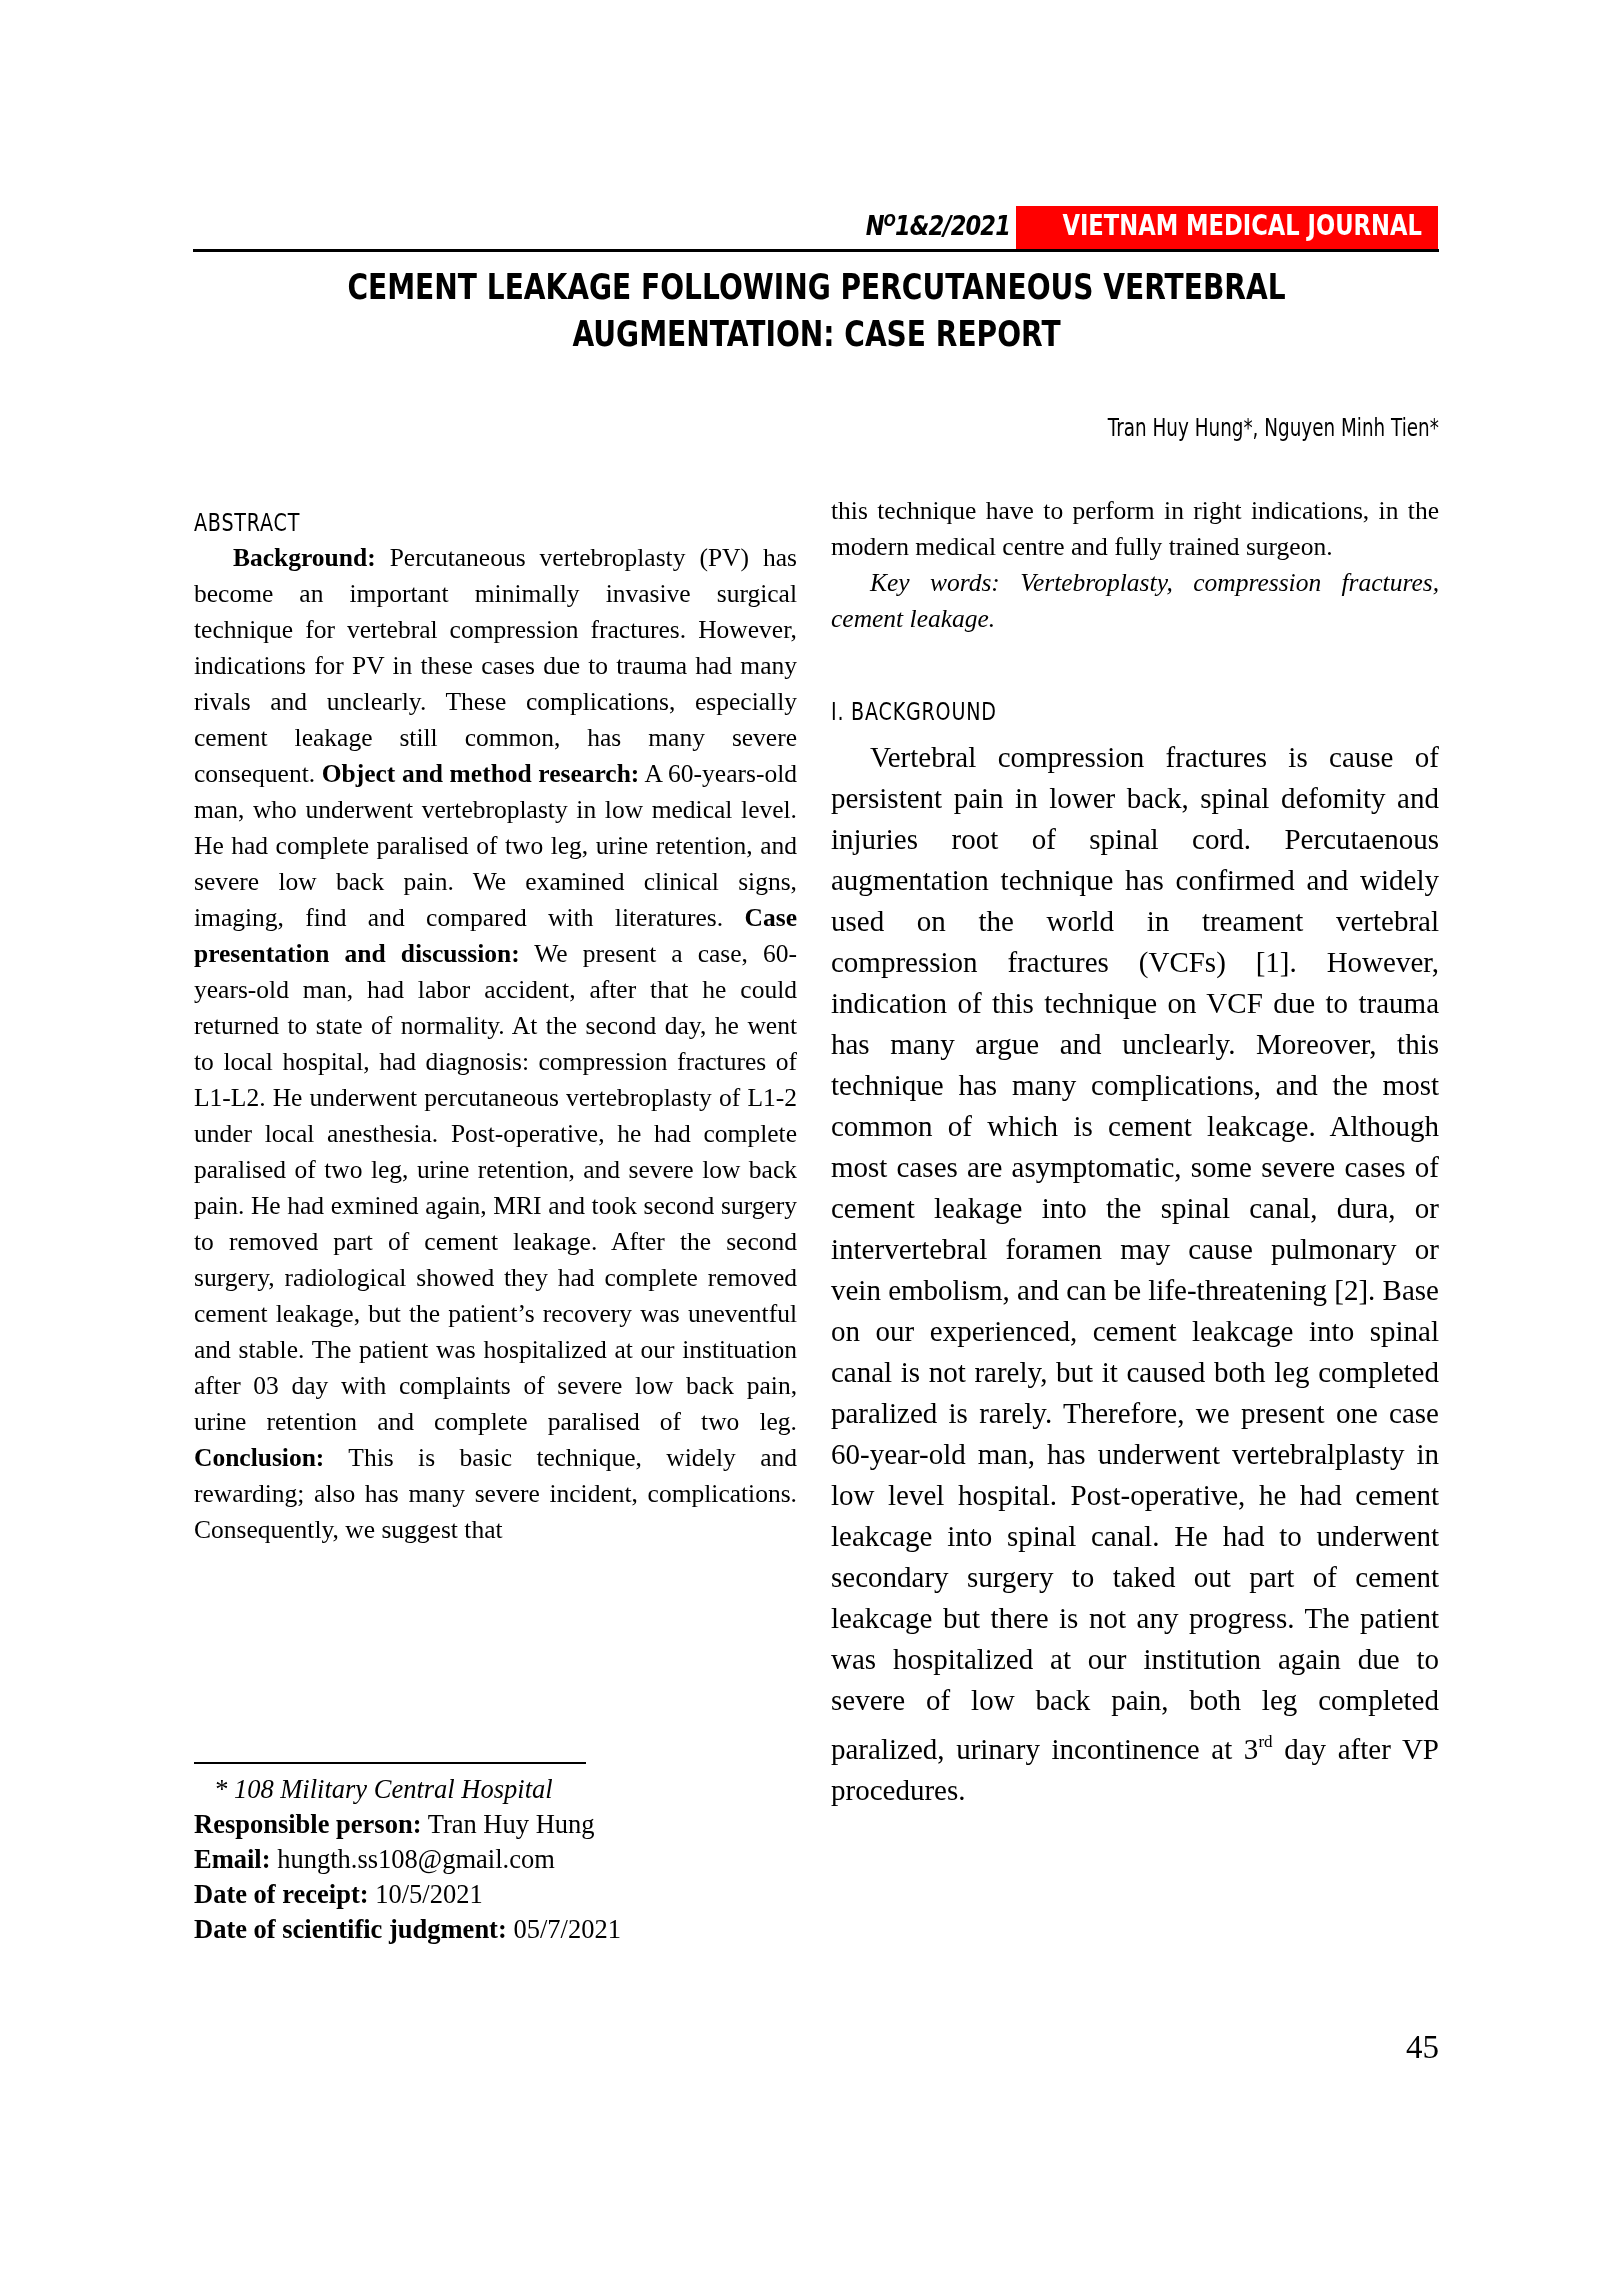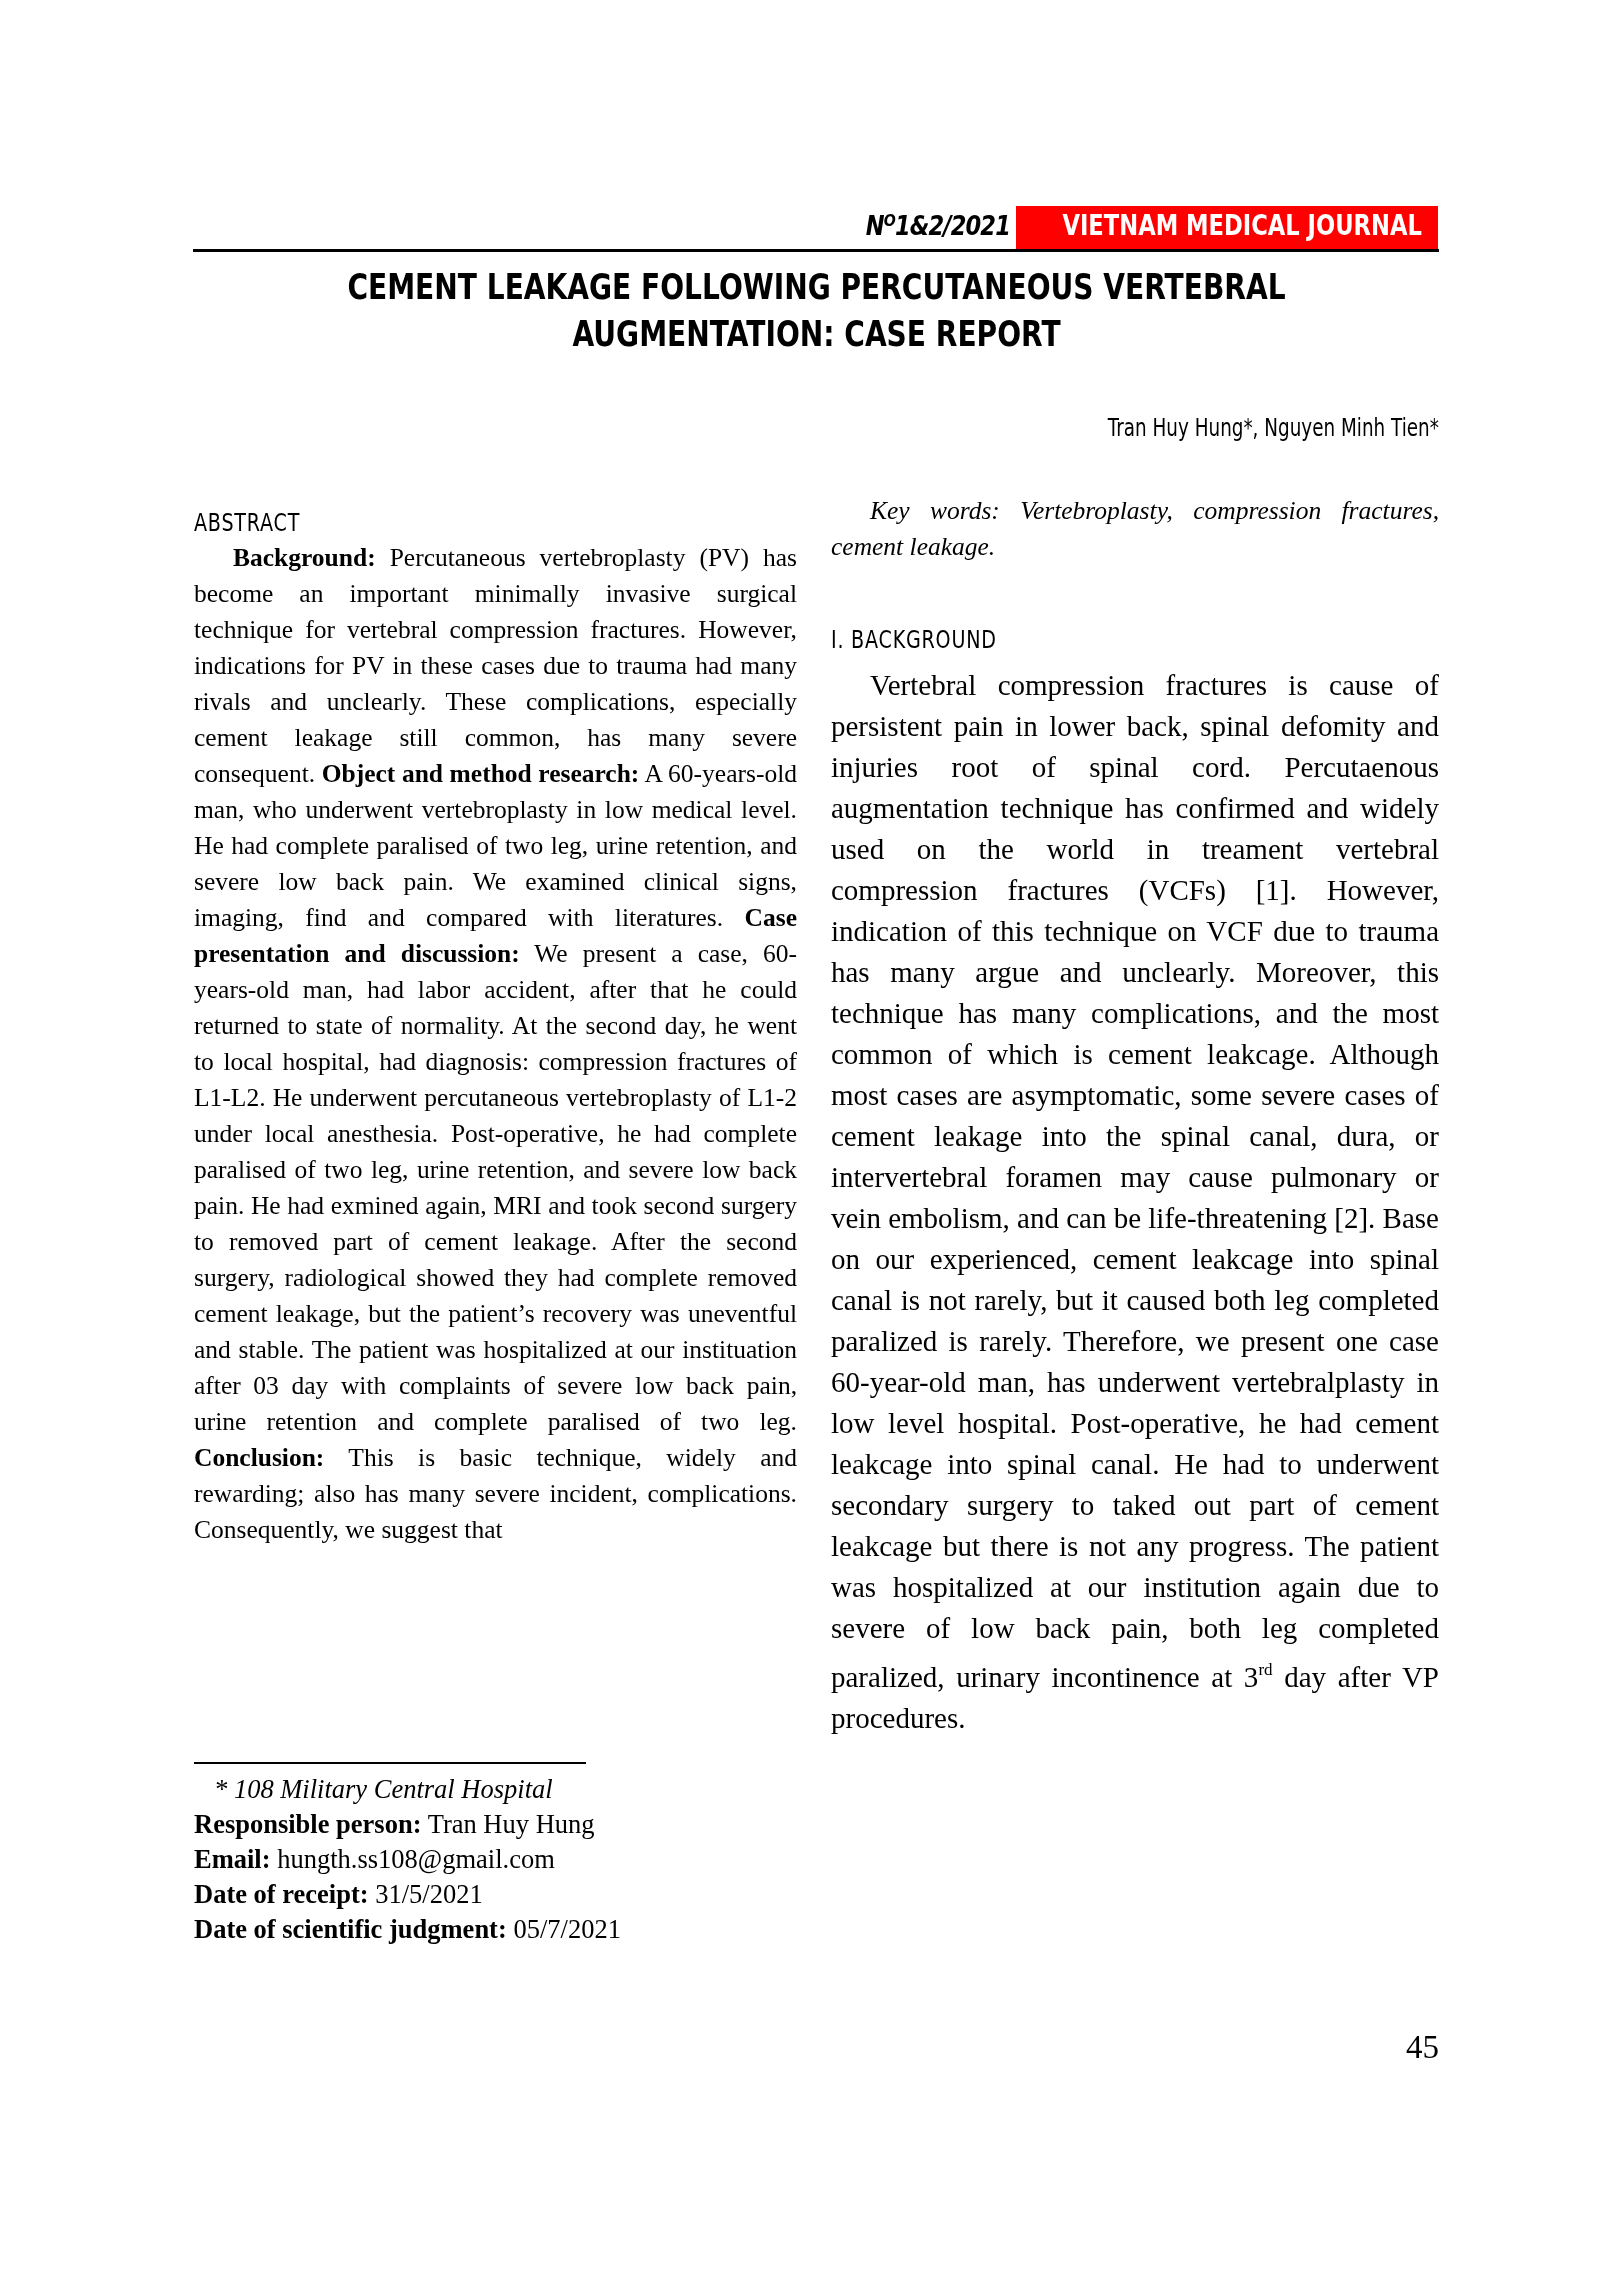--- a/index.html
+++ b/index.html
@@ -81,25 +81,26 @@
   <div class="col col-left">
     <div class="sec-head">ABSTRACT</div>
     <p class="indent abstract-text"><span class="bold">Background:</span><span> Percutaneous vertebroplasty (PV) has become an important minimally invasive surgical technique for vertebral compression fractures. However, indications for PV in these cases due to trauma had many rivals and unclearly. These complications, especially cement leakage still common, has many severe consequent. </span><span class="bold">Object and method research:</span><span> A 60-years-old man, who underwent vertebroplasty in low medical level. He had complete paralised of two leg, urine retention, and severe low back pain. We examined clinical signs, imaging, find and compared with literatures. </span><span class="bold">Case presentation and discussion:</span><span> We present a case, 60-years-old man, had labor accident, after that he could returned to state of normality. At the second day, he went to local hospital, had diagnosis: compression fractures of L1-L2. He underwent percutaneous vertebroplasty of L1-2 under local anesthesia. Post-operative, he had complete paralised of two leg, urine retention, and severe low back pain. He had exmined again, MRI and took second surgery to removed part of cement leakage. After the second surgery, radiological showed they had complete removed cement leakage, but the patient’s recovery was uneventful and stable. The patient was hospitalized at our instituation after 03 day with complaints of severe low back pain, urine retention and complete paralised of two leg. </span><span class="bold">Conclusion:</span><span id="conclusion-span"> This is basic technique, widely and rewarding; also has many severe incident, complications. Consequently, we suggest that</span></p>
   </div>
 
   <div class="footnote-rule"></div>
   <div class="footnotes">
     <div class="italic">* 108 Military Central Hospital</div>
     <div><span class="bold">Responsible person:</span><span> Tran Huy Hung</span></div>
     <div><span class="bold">Email:</span><span> hungth.ss108@gmail.com</span></div>
-    <div><span class="bold">Date of receipt:</span><span> 31/5/2021</span></div>
+    <div><span class="bold">Date of receipt:</span><span> 10/5/2021</span></div>
     <div><span class="bold">Date of scientific judgment:</span><span> 05/7/2021</span></div>
   </div>
 
   <div class="col col-right">
+    <p class="right-abs" id="abs-cont">this technique have to perform in right indications, in the modern medical centre and fully trained surgeon.</p>
     <p class="indent right-abs"><span class="kw-label">Key words:</span><span class="kw-text"> Vertebroplasty, compression fractures, cement leakage.</span></p>
     <div style="height:57px"></div>
     <div class="sec-head">I. BACKGROUND</div>
     <div style="height:7.8px"></div>
     <p class="indent body-text"><span>Vertebral compression fractures is cause of persistent pain in lower back, spinal defomity and injuries root of spinal cord. Percutaenous augmentation technique has confirmed and widely used on the world in treament vertebral compression fractures (VCFs) [1]. However, indication of this technique on VCF due to trauma has many argue and unclearly. Moreover, this technique has many complications, and the most common of which is cement leakcage. Although most cases are asymptomatic, some severe cases of cement leakage into the spinal canal, dura, or intervertebral foramen may cause pulmonary or vein embolism, and can be life-threatening [2]. Base on our experienced, cement leakcage into spinal canal is not rarely, but it caused both leg completed paralized is rarely. Therefore, we present one case 60-year-old man, has underwent vertebralplasty in low level hospital. Post-operative, he had cement leakcage into spinal canal. He had to underwent secondary surgery to taked out part of cement leakcage but there is not any progress. The patient was hospitalized at our institution again due to severe of low back pain, both leg completed paralized, urinary incontinence at 3</span><sup class="rd">rd</sup><span> day after VP procedures.</span></p>
   </div>
 
   <div class="page-num">45</div>
 </div>
 

